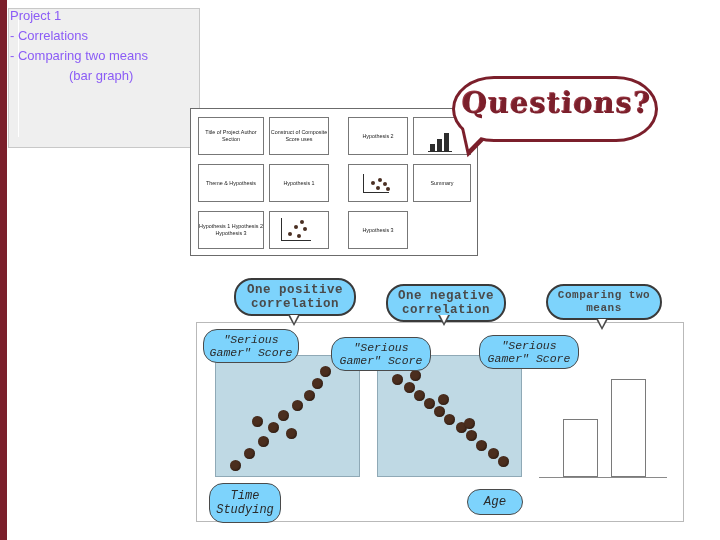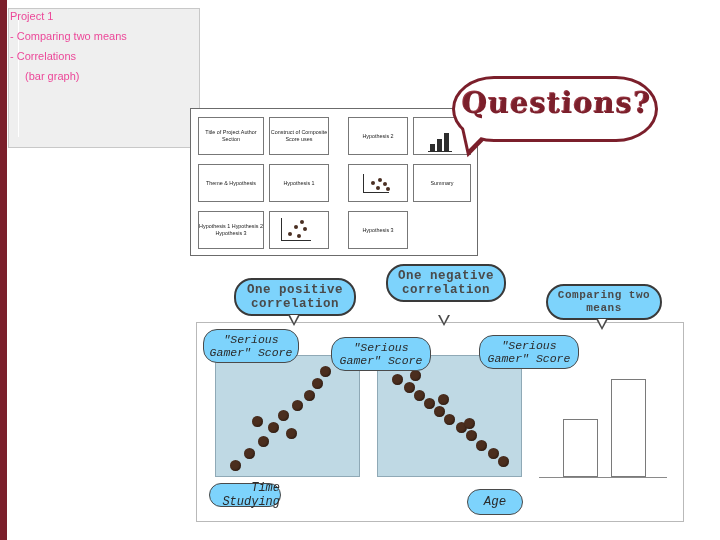--- a/index.html
+++ b/index.html
@@ -45,29 +45,30 @@
     top: 10px;
     width: 1px;
     height: 118px;
     background: #FFFFFF;
   }
   .outline-text {
     position: absolute;
     left: 10px;
     top: 6px;
     width: 184px;
-    font-size: 11px;
+    font-size: 13px;
     line-height: 20px;
-    color: #ec4899;
+    color: #8b5cf6;
   }
   .outline-text div {
     white-space: nowrap;
   }
   .outline-indent {
     padding-left: 15px;
+    margin-left: 44px;
   }
 
   
   .storyboard {
     position: absolute;
     left: 190px;
     top: 108px;
     width: 288px;
     height: 148px;
     background: #ffffff;
@@ -232,22 +233,22 @@
 
 <div id="slide">
 
   <div class="left-bar"></div>
 
   <div class="outline-box">
     <div class="inner-rule"></div>
   </div>
   <div class="outline-text">
     <div>Project 1</div>
+    <div>- Correlations</div>
     <div>- Comparing two means</div>
-    <div>- Correlations</div>
     <div class="outline-indent">(bar graph)</div>
   </div>
 
   <div class="storyboard">
     <div class="sb-cell" style="left:7px;  top:8px;  width:66px; height:38px;">Title of Project Author Section</div>
     <div class="sb-cell" style="left:78px; top:8px;  width:60px; height:38px;">Construct of Composite Score uses</div>
     <div class="sb-cell" style="left:157px;top:8px;  width:60px; height:38px;">Hypothesis 2</div>
     <div class="sb-cell" style="left:222px;top:8px;  width:58px; height:38px;">
       <div class="mini-bar" style="left:16px; top:26px; width:5px; height:7px;"></div>
       <div class="mini-bar" style="left:23px; top:21px; width:5px; height:12px;"></div>
@@ -322,26 +323,26 @@
     <div>
       <div class="bar" style="left:366px; top:96px; width:35px; height:58px;"></div>
       <div class="bar" style="left:414px; top:56px; width:35px; height:98px;"></div>
       <div class="axis-line" style="left:342px; top:154px; width:128px;"></div>
     </div>
 
     <div class="bubble" style="left:6px;  top:6px;  width:96px; height:34px; font-size:11.5px; line-height:13px;">"Serious Gamer" Score</div>
     <div class="bubble" style="left:134px;top:14px; width:100px;height:34px; font-size:11.5px; line-height:13px;">"Serious Gamer" Score</div>
     <div class="bubble" style="left:282px;top:12px; width:100px;height:34px; font-size:11.5px; line-height:13px;">"Serious Gamer" Score</div>
 
-    <div class="bubble" style="left:12px; top:160px; width:72px; height:24px; font-size:12px; line-height:14px;text-align:right;">Time Studying</div>
+    <div class="bubble" style="left:12px; top:160px; width:72px; height:40px; font-size:12px; line-height:14px;">Time Studying</div>
     <div class="bubble" style="left:270px;top:166px; width:56px; height:26px; font-size:12.5px;">Age</div>
   </div>
 
   <div class="bubble heavy" style="left:234px; top:278px; width:122px; height:38px; font-size:12.5px; line-height:14px; color:#4a4a4a;">One positive correlation</div>
   <div class="bubble-tail" style="left:288px; top:315px;"></div>
 
-  <div class="bubble heavy" style="left:386px; top:264px; width:120px; height:38px; font-size:12.5px; line-height:14px; color:#4a4a4a;">One negative correlation</div>
+  <div class="bubble heavy" style="left:386px; top:284px; width:120px; height:38px; font-size:12.5px; line-height:14px; color:#4a4a4a;">One negative correlation</div>
   <div class="bubble-tail" style="left:438px; top:315px;"></div>
 
   <div class="bubble heavy" style="left:546px; top:284px; width:116px; height:36px; font-size:11px; line-height:13px; color:#4a4a4a;">Comparing two means</div>
   <div class="bubble-tail" style="left:596px; top:319px;"></div>
 
 </div>
 
 </body></html>

